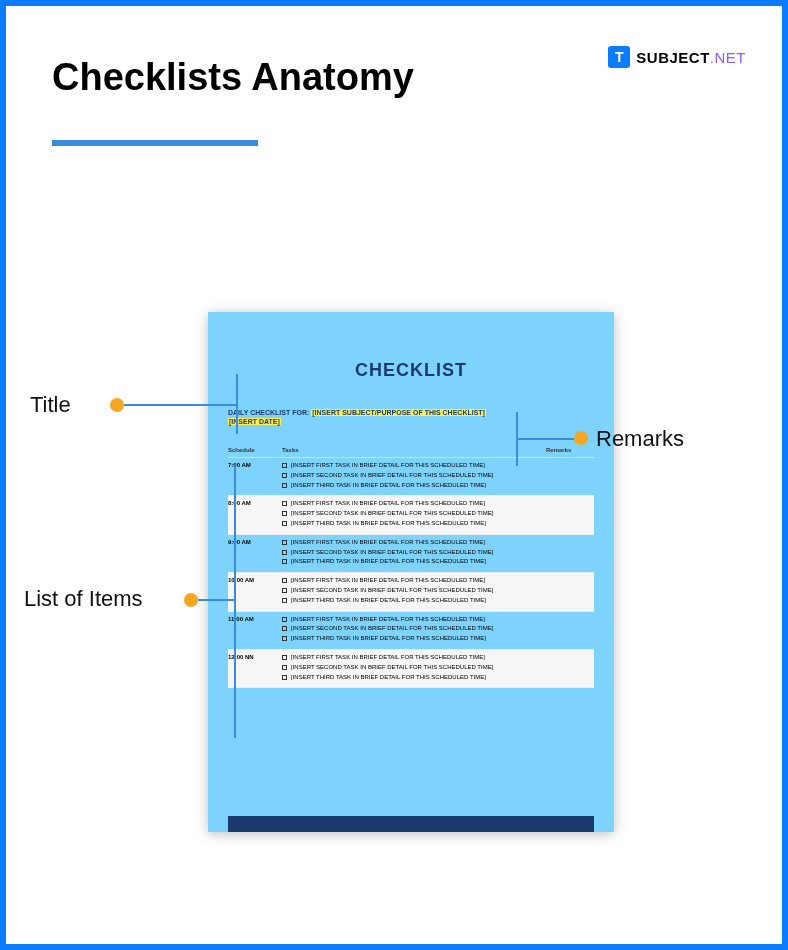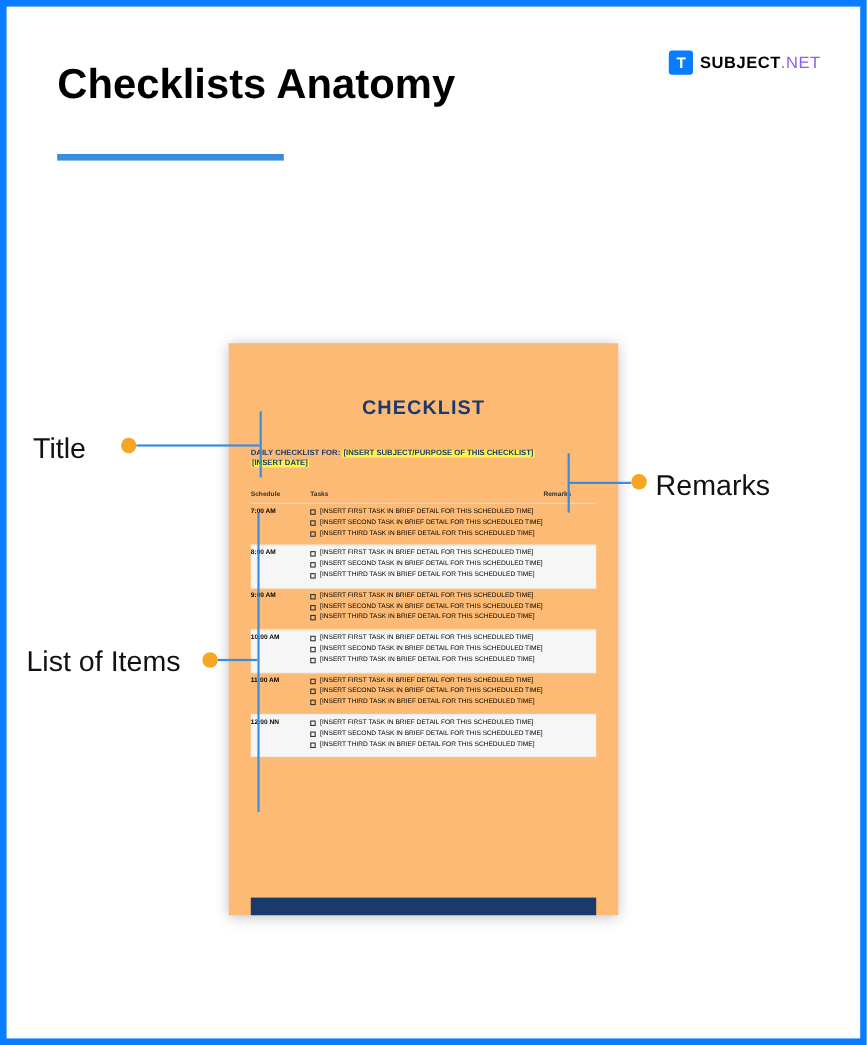--- a/index.html
+++ b/index.html
@@ -4,39 +4,39 @@
 <style>
 *{box-sizing:border-box;margin:0;padding:0}
 body{font-family:Arial,Helvetica,sans-serif;background:#fff;width:788px;height:950px;position:relative;overflow:hidden}
 .frame{position:absolute;inset:0;border:6px solid #0a7cff}
 .logo{position:absolute;top:46px;right:42px;display:flex;align-items:center;gap:6px}
 .logo-icon{width:22px;height:22px;background:#0a7cff;border-radius:3px;display:flex;align-items:center;justify-content:center;color:#fff;font-weight:bold;font-size:14px}
 .logo-text{font-size:15px;font-weight:bold;letter-spacing:0.5px}
 .logo-text .light{font-weight:normal;color:#8b5cf6}
 .page-title{position:absolute;top:56px;left:52px;font-size:38px;font-weight:bold;color:#000000}
 .underline{position:absolute;top:140px;left:52px;width:206px;height:6px;background:#3a8dde}
-.doc{position:absolute;top:312px;left:208px;width:354px;height:520px;background:#fdba74;box-shadow:0 2px 12px rgba(0,0,0,0.25);padding:24px 20px 0 20px}
+.doc{position:absolute;top:312px;left:208px;width:406px;height:520px;background:#7dd3fc;box-shadow:0 2px 12px rgba(0,0,0,0.25);padding:24px 20px 0 20px}
 .doc-title{text-align:center;font-size:18px;font-weight:bold;color:#1a3a6e;letter-spacing:1px;margin-top:24px;margin-bottom:28px}
 .subtitle-row{font-size:7px;font-weight:bold;color:#1a3a6e;margin-bottom:2px}
 .hl{background:#fff04d;padding:0 1px}
 .table{margin-top:18px;width:100%;font-size:6px}
 .thead{display:flex;font-weight:bold;color:#333;padding:4px 0;border-bottom:1px solid #ddd}
 .col-sched{width:54px}
 .col-tasks{flex:1}
 .col-remarks{width:48px}
 .trow{display:flex;padding:4px 0;border-bottom:1px solid #eee}
 .trow:nth-child(even){background:#f6f6f6}
 .sched{width:54px;font-weight:bold}
 .tasks{flex:1}
 .task{display:flex;gap:4px;margin-bottom:2px}
 .cb{width:5px;height:5px;border:0.5px solid #333;flex-shrink:0;margin-top:1px}
 .tasktext{flex:1;line-height:1.3}
 .remarks{width:48px}
 .doc-footer{position:absolute;bottom:0;left:20px;right:20px;height:16px;background:#1a3a6e}
-.annot{position:absolute;display:flex;align-items:center;font-size:26px;font-weight:500;color:#111}
+.annot{position:absolute;display:flex;align-items:center;font-size:22px;font-weight:500;color:#111}
 .dot{width:14px;height:14px;border-radius:50%;background:#f5a623}
 .line-h{height:2px;background:#3a8dde}
 .line-v{width:2px;background:#3a8dde}
 </style>
 </head>
 <body>
 <div class="frame"></div>
 
 <div class="logo">
   <div class="logo-icon">T</div>

